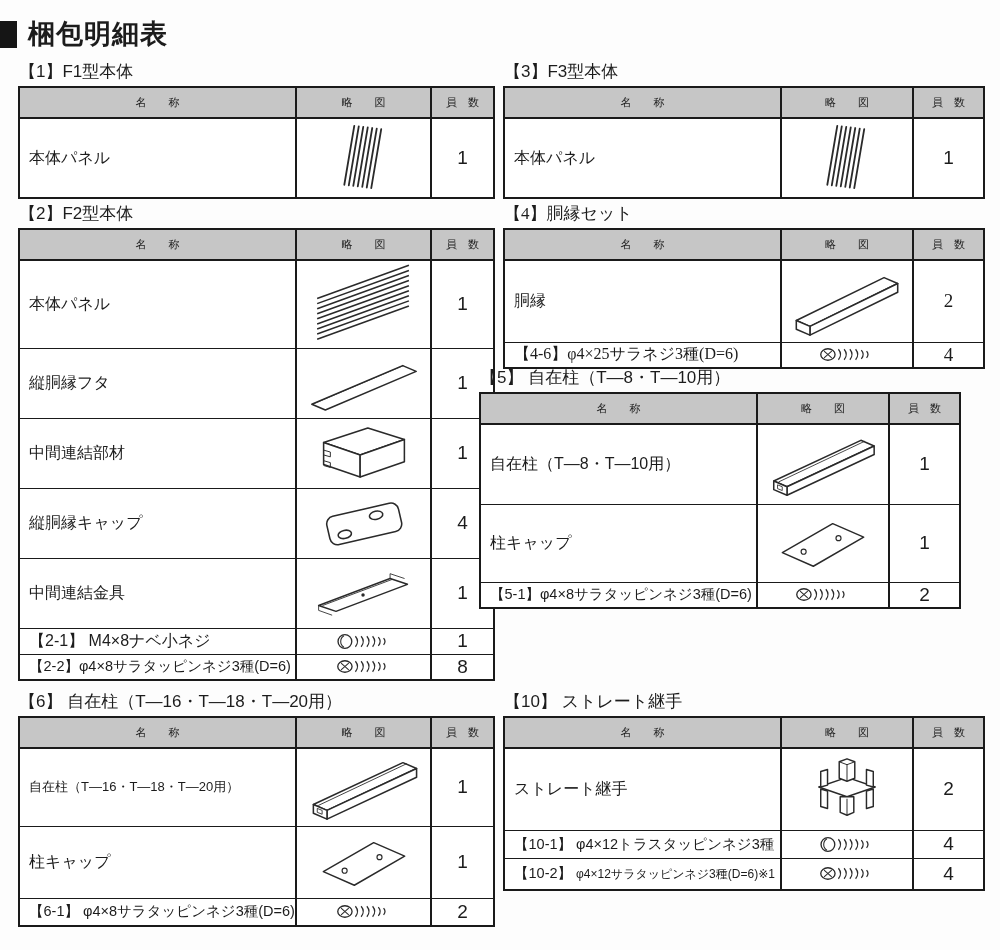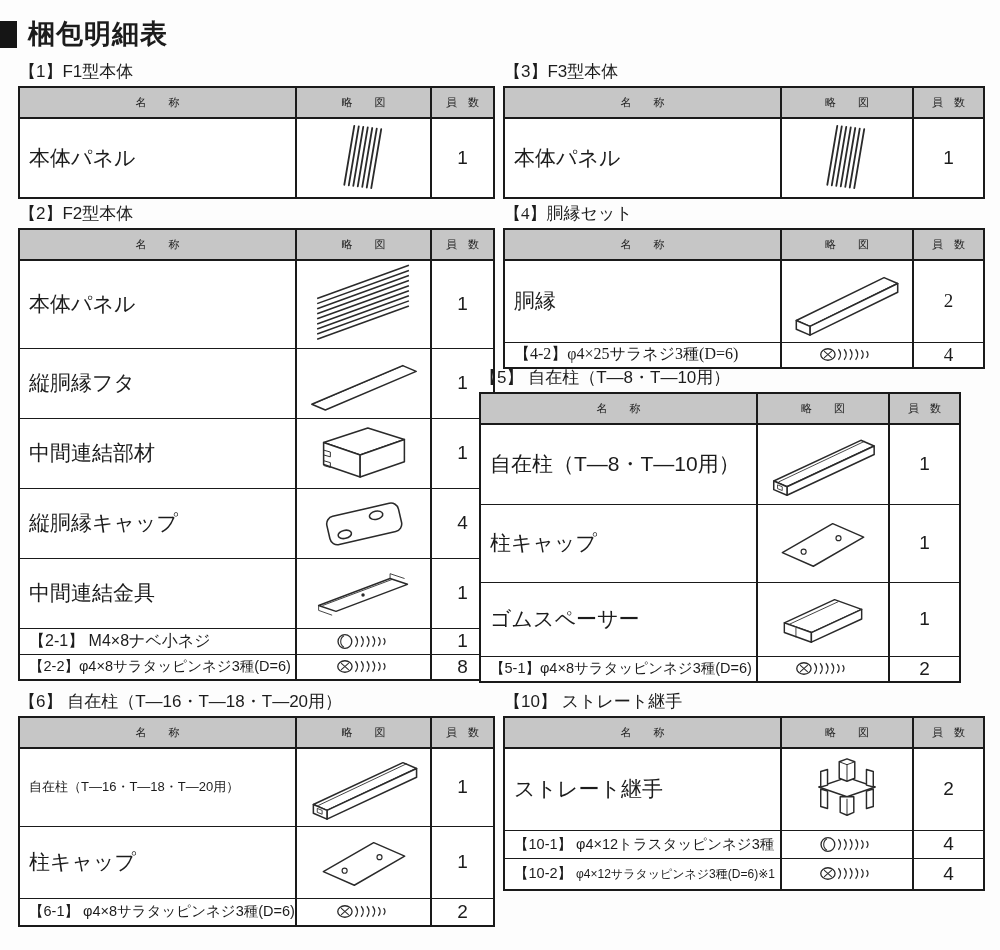--- a/index.html
+++ b/index.html
@@ -16,21 +16,21 @@
   .tbl-label{font-size:17px;font-weight:500;margin:0 0 3px 1px;white-space:nowrap;}
 
   table.parts{border-collapse:collapse;table-layout:fixed;background:#fff;
     border:2px solid #1a1a1a;}
   table.parts td{border:1px solid #1a1a1a;overflow:hidden;}
   table.parts td.c2{border-left:2px solid #1a1a1a;border-right:2px solid #1a1a1a;}
   table.parts tr.head td{
     background:#c6c6c6;height:27px;text-align:center;
     font-size:11px;font-weight:500;border-bottom:2px solid #1a1a1a;white-space:nowrap;
   }
-  td.name{font-size:21px;padding-left:9px;white-space:nowrap;}
+  td.name{font-size:16px;padding-left:9px;white-space:nowrap;}
   td.name.fit{font-size:13px;}
   td.name.md{font-size:16px;}
   td.name.sm{font-size:14.5px;}
   td.name .spec-xs{font-size:12px;}
   td.sketch{text-align:center;vertical-align:middle;}
   td.qty{text-align:center;font-size:19px;}
   svg.ic{vertical-align:middle;display:inline-block;}
 </style>
 </head>
 <body>
@@ -328,21 +328,21 @@
       <td>員　数</td>
     </tr>
     <tr style="height:82px">
       <td class="name">胴縁</td>
       <td class="sketch c2"><svg class="ic" width="118" height="78">
               <use href="#sym-sqbar"></use>
             </svg></td>
       <td class="qty">2</td>
     </tr>
     <tr style="height:26px">
-      <td class="name md">【4-2】φ4×25サラネジ3種(D=6)</td>
+      <td class="name md">【4-6】φ4×25サラネジ3種(D=6)</td>
       <td class="sketch c2"><svg class="ic" width="58" height="21">
               <use href="#sym-screw-flat"></use>
             </svg></td>
       <td class="qty">4</td>
     </tr>
   </tbody>
     </table>
 </section>
 
 <section class="tbl-block" style="left:479px;top:366px;width:480px;">
@@ -366,27 +366,20 @@
             </svg></td>
       <td class="qty">1</td>
     </tr>
     <tr style="height:78px">
       <td class="name">柱キャップ</td>
       <td class="sketch c2"><svg class="ic" width="98" height="62">
               <use href="#sym-plate2"></use>
             </svg></td>
       <td class="qty">1</td>
     </tr>
-    <tr style="height:74px">
-      <td class="name">ゴムスペーサー</td>
-      <td class="sketch c2"><svg class="ic" width="98" height="58">
-              <use href="#sym-block"></use>
-            </svg></td>
-      <td class="qty">1</td>
-    </tr>
     <tr style="height:26px">
       <td class="name sm">【5-1】φ4×8サラタッピンネジ3種(D=6)</td>
       <td class="sketch c2"><svg class="ic" width="58" height="21">
               <use href="#sym-screw-flat"></use>
             </svg></td>
       <td class="qty">2</td>
     </tr>
   </tbody>
     </table>
 </section>

